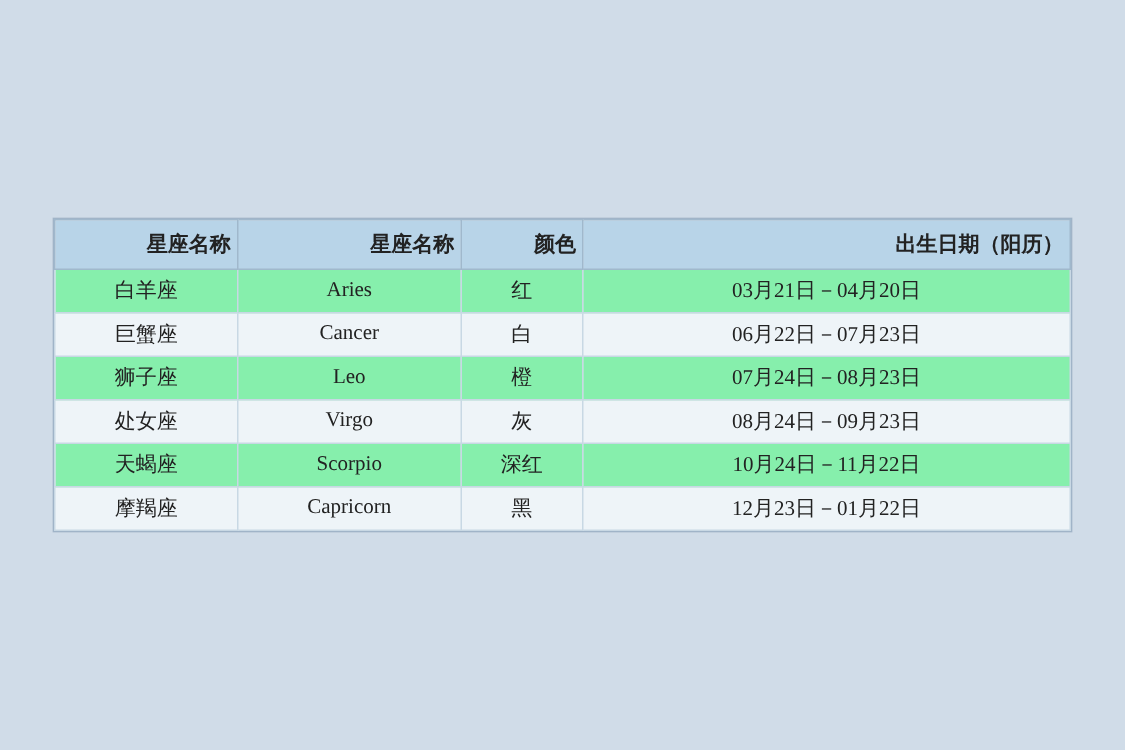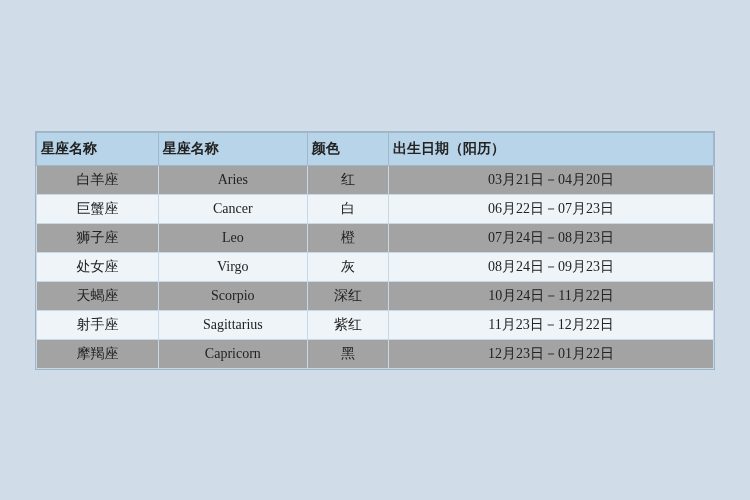--- a/index.html
+++ b/index.html
@@ -19,27 +19,27 @@
       width: 680px;
     }
     table {
       width: 100%;
       border-collapse: collapse;
     }
     th {
       background-color: #b8d4e8;
       color: #222;
       font-weight: bold;
-      text-align: left;
+      text-align: right;
       padding: 7px 4px;
       border: 1px solid #a0b8cc;
       font-size: 14px;
     }
     td {
-      background-color: #a3a3a3;
+      background-color: #86efac;
       color: #222;
       text-align: center;
       padding: 5px 4px;
       border: 1px solid #c8d8e4;
       font-size: 14px;
     }
     tr:nth-child(even) td {
       background-color: #eef4f8;
     }
     .col-zh { width: 18%; }
@@ -85,26 +85,20 @@
           <td>灰</td>
           <td>08月24日－09月23日</td>
         </tr>
         <tr>
           <td>天蝎座</td>
           <td>Scorpio</td>
           <td>深红</td>
           <td>10月24日－11月22日</td>
         </tr>
         <tr>
-          <td>射手座</td>
-          <td>Sagittarius</td>
-          <td>紫红</td>
-          <td>11月23日－12月22日</td>
-        </tr>
-        <tr>
           <td>摩羯座</td>
           <td>Capricorn</td>
           <td>黑</td>
           <td>12月23日－01月22日</td>
         </tr>
       </tbody>
   </table>
 </div>
 
 </body></html>

